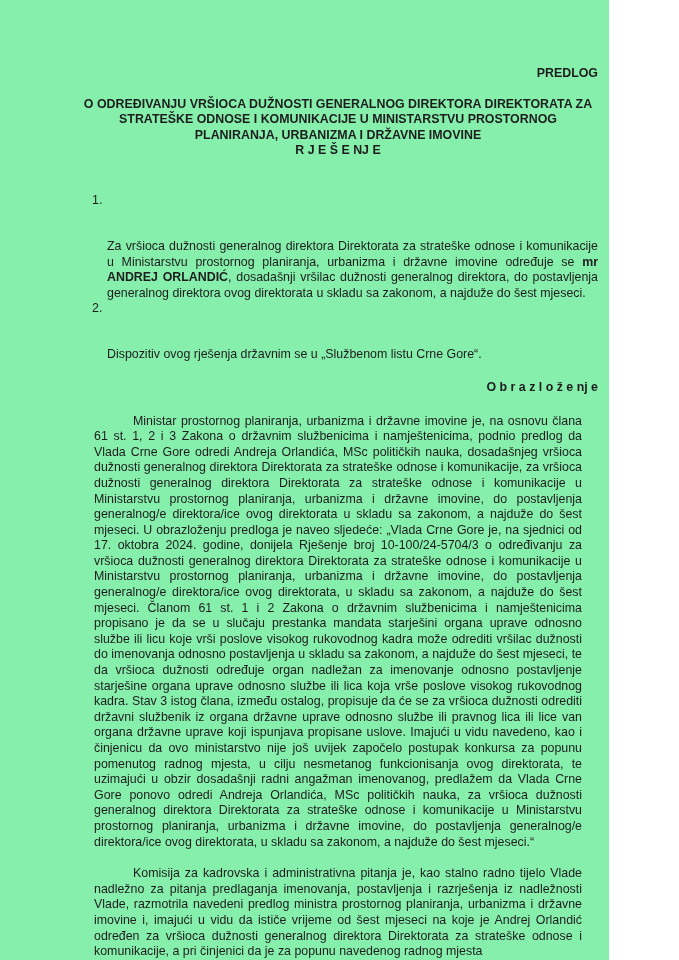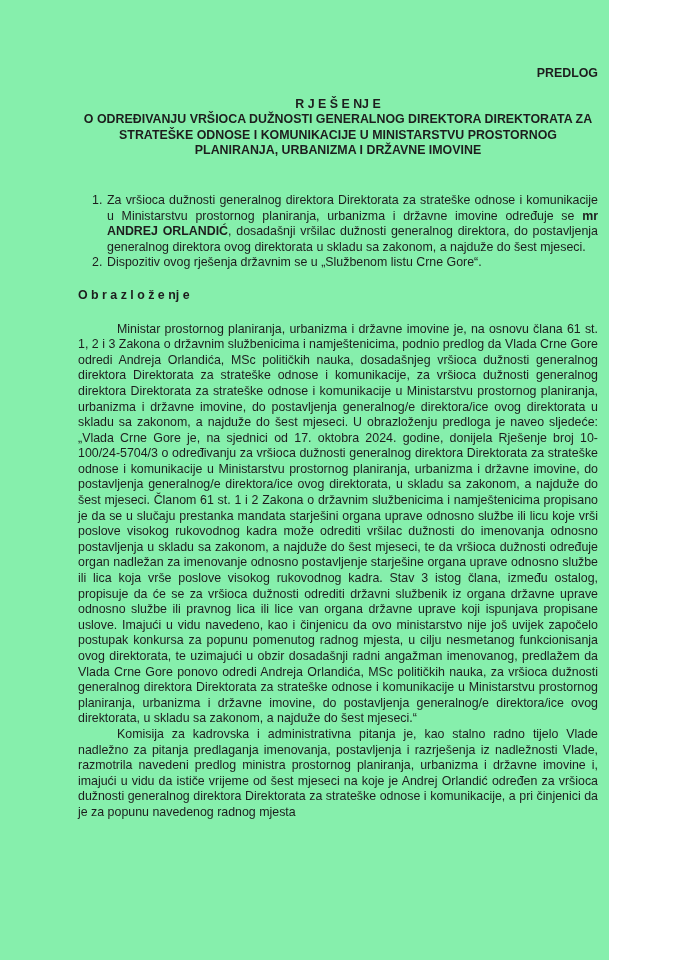--- a/index.html
+++ b/index.html
@@ -39,46 +39,47 @@
   .list { margin-top: 34px; }
   .list-item { display: flex; }
   .list-num {
     flex: none;
     width: 15px;
     margin-left: 14px;
   }
   .list-text {
     flex: 1;
     text-align: justify;
+    margin-top: 46px;
   }
   .explanation-heading {
     margin-top: 17px;
-    text-align: left;
+    text-align: right;
     font-weight: bold;
   }
   .para {
-    margin: 0;
+    margin: 16px;
     text-align: justify;
     text-indent: 39px;
   }
   .para-first { margin-top: 18px; }
   b { font-weight: bold; }
 </style>
 </head>
 <body>
 
 <div class="page">
   <div class="content">
 
     <div class="predlog">PREDLOG</div>
 
 
     <div class="title-block">
+      <span class="title-line">O ODREĐIVANJU VRŠIOCA DUŽNOSTI GENERALNOG DIREKTORA DIREKTORATA ZA STRATEŠKE ODNOSE I KOMUNIKACIJE U MINISTARSTVU PROSTORNOG PLANIRANJA, URBANIZMA I DRŽAVNE IMOVINE</span>
       <span class="title-line">R J E Š E NJ E</span>
-      <span class="title-line">O ODREĐIVANJU VRŠIOCA DUŽNOSTI GENERALNOG DIREKTORA DIREKTORATA ZA STRATEŠKE ODNOSE I KOMUNIKACIJE U MINISTARSTVU PROSTORNOG PLANIRANJA, URBANIZMA I DRŽAVNE IMOVINE</span>
     </div>
 
     <div class="list">
 
       <div class="list-item">
         <span class="list-num">1.</span>
         <div class="list-text"><span>Za vršioca dužnosti generalnog direktora Direktorata za strateške odnose i komunikacije u Ministarstvu prostornog planiranja, urbanizma i državne imovine određuje se </span><b>mr ANDREJ ORLANDIĆ</b><span>, dosadašnji vršilac dužnosti generalnog direktora, do postavljenja generalnog direktora ovog direktorata u skladu sa zakonom, a najduže do šest mjeseci.</span></div>
       </div>
 
       <div class="list-item">

